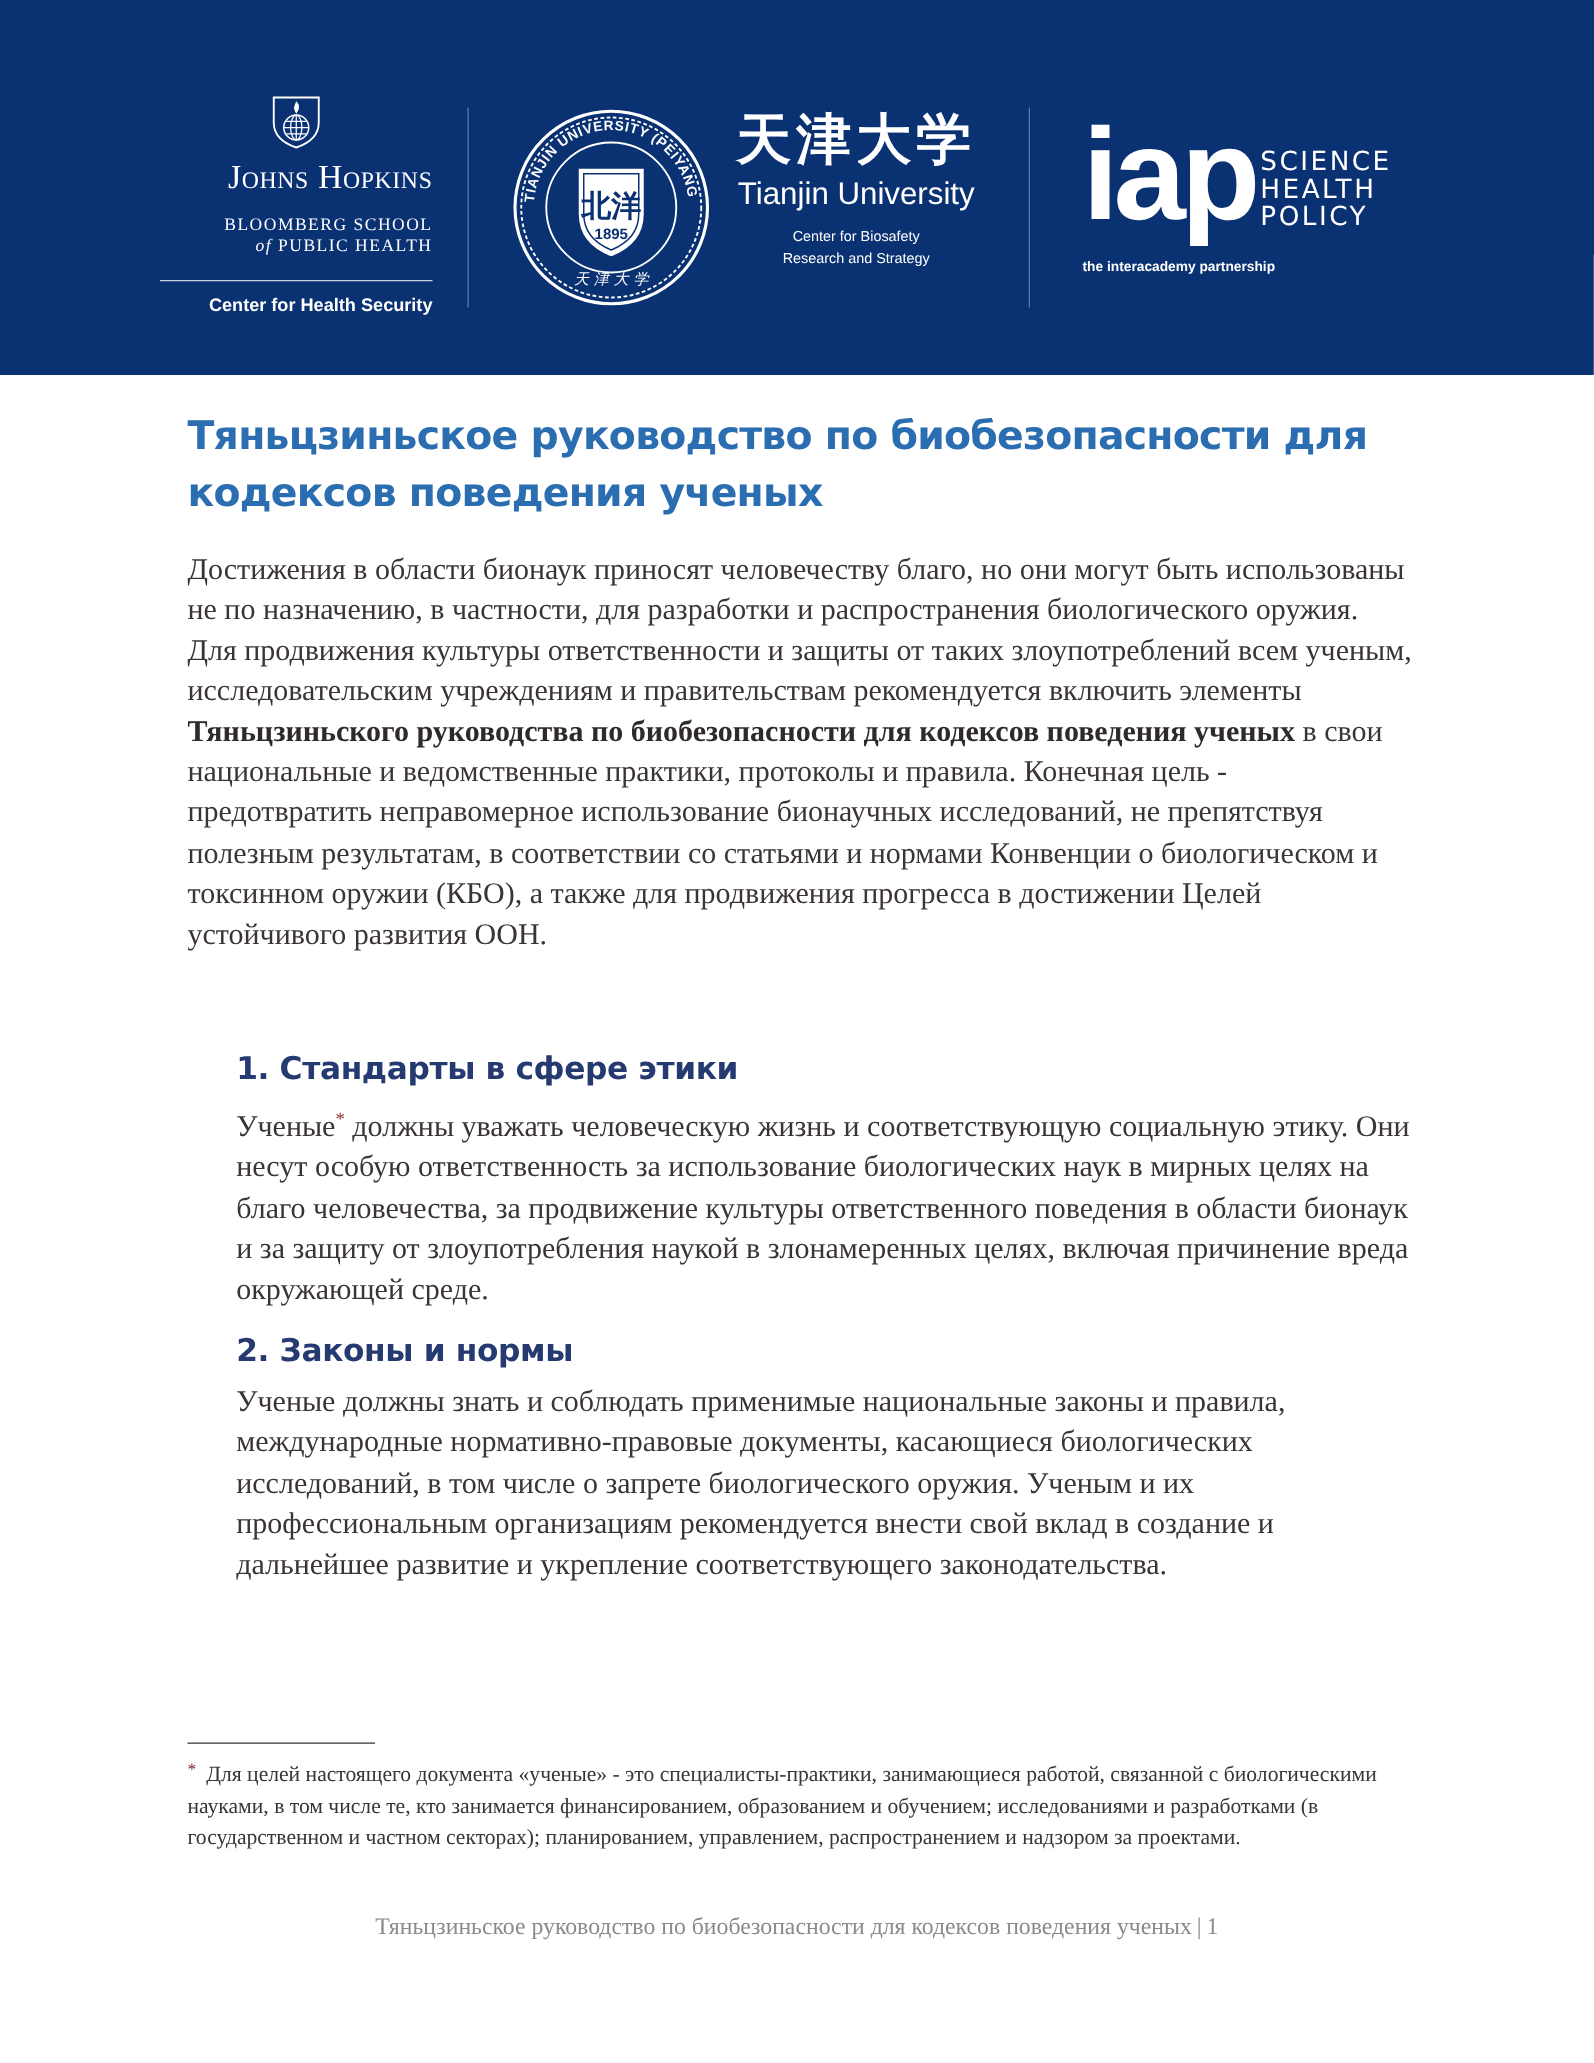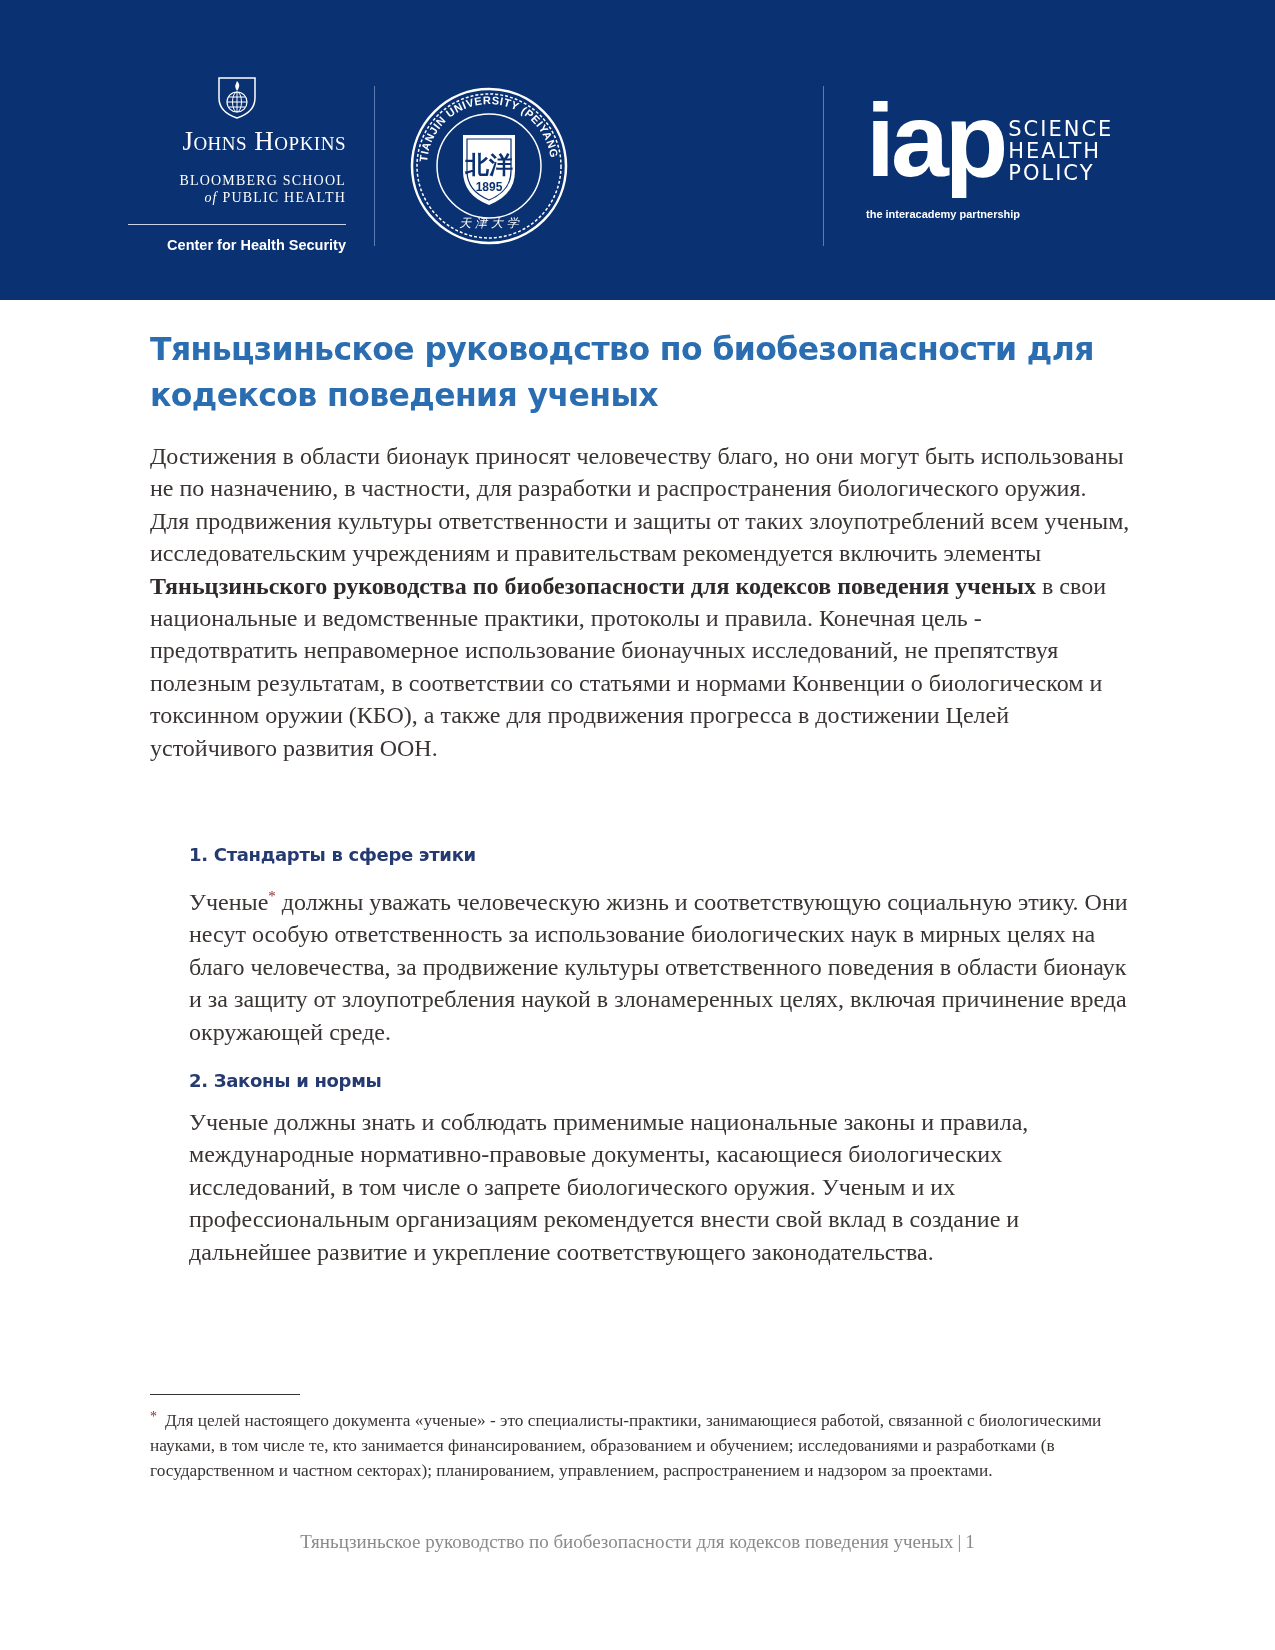--- a/index.html
+++ b/index.html
@@ -54,21 +54,21 @@
       font-size: 31.5px; line-height: 46px; letter-spacing: -0.6px;
     }
     .intro {
       position: absolute; left: 150px; top: 440px; width: 980px;
       font-size: 24px; line-height: 32.4px; color: #3a3433;
     }
     .intro b { color: #2e2a29; }
     .section { position: absolute; left: 189px; width: 940px; }
     .section h2 {
       margin: 0; font-family: "DejaVu Sans", sans-serif; font-weight: bold;
-      font-size: 18px; line-height: 34px; color: #253a70; letter-spacing: -0.3px;
+      font-size: 25px; line-height: 34px; color: #253a70; letter-spacing: -0.3px;
     }
     .section p { margin: 8px 0 0 0; font-size: 24px; line-height: 32.4px; color: #3a3433; }
     .star { color: #8c2b2b; font-size: 15px; vertical-align: 9px; }
     .s1 { top: 838px; }
     .s2 { top: 1064px; }
     .fn-rule { position: absolute; left: 150px; top: 1394px; width: 150px; height: 1px; background: #333; }
     .footnote {
       position: absolute; left: 150px; top: 1404px; width: 960px;
       font-size: 17.3px; line-height: 25px; color: #3a3433;
     }
@@ -116,20 +116,28 @@
     <text font-family="Liberation Sans, sans-serif" font-size="11" font-weight="bold" fill="#ffffff" letter-spacing="0.6">
       <textPath href="#ring" startOffset="2%">TIANJIN UNIVERSITY (PEIYANG UNIVERSITY)</textPath>
     </text>
     <path d="M53 48 L105 48 L105 84 Q105 108 79 118 Q53 108 53 84 Z" fill="#ffffff"></path>
     <path d="M57 52 L101 52 L101 84 Q101 104 79 113 Q57 104 57 84 Z" fill="none" stroke="#0a3172" stroke-width="1.2"></path>
     <text x="79" y="86" text-anchor="middle" font-family="DejaVu Sans, sans-serif" font-size="24" font-weight="bold" fill="#0a3172">北洋</text>
     <text x="79" y="104" text-anchor="middle" font-family="Liberation Sans, sans-serif" font-size="12" font-weight="bold" fill="#0a3172">1895</text>
     <text x="79" y="140" text-anchor="middle" font-family="DejaVu Serif, serif" font-size="12" fill="#ffffff" font-style="italic">天 津 大 学</text>
   </svg>
 
+  <div class="logo tj-text">
+    <div class="cn">天津大学</div>
+    <div class="en">Tianjin University</div>
+    <div class="sub">
+      <div>Center for Biosafety</div>
+      <div>Research and Strategy</div>
+    </div>
+  </div>
 
   <div class="divider" style="left:823px;"></div>
 
   <div class="logo iap">
     <span class="mark">iap</span>
     <span class="tag">
       <div>SCIENCE</div>
       <div>HEALTH</div>
       <div>POLICY</div>
     </span>

